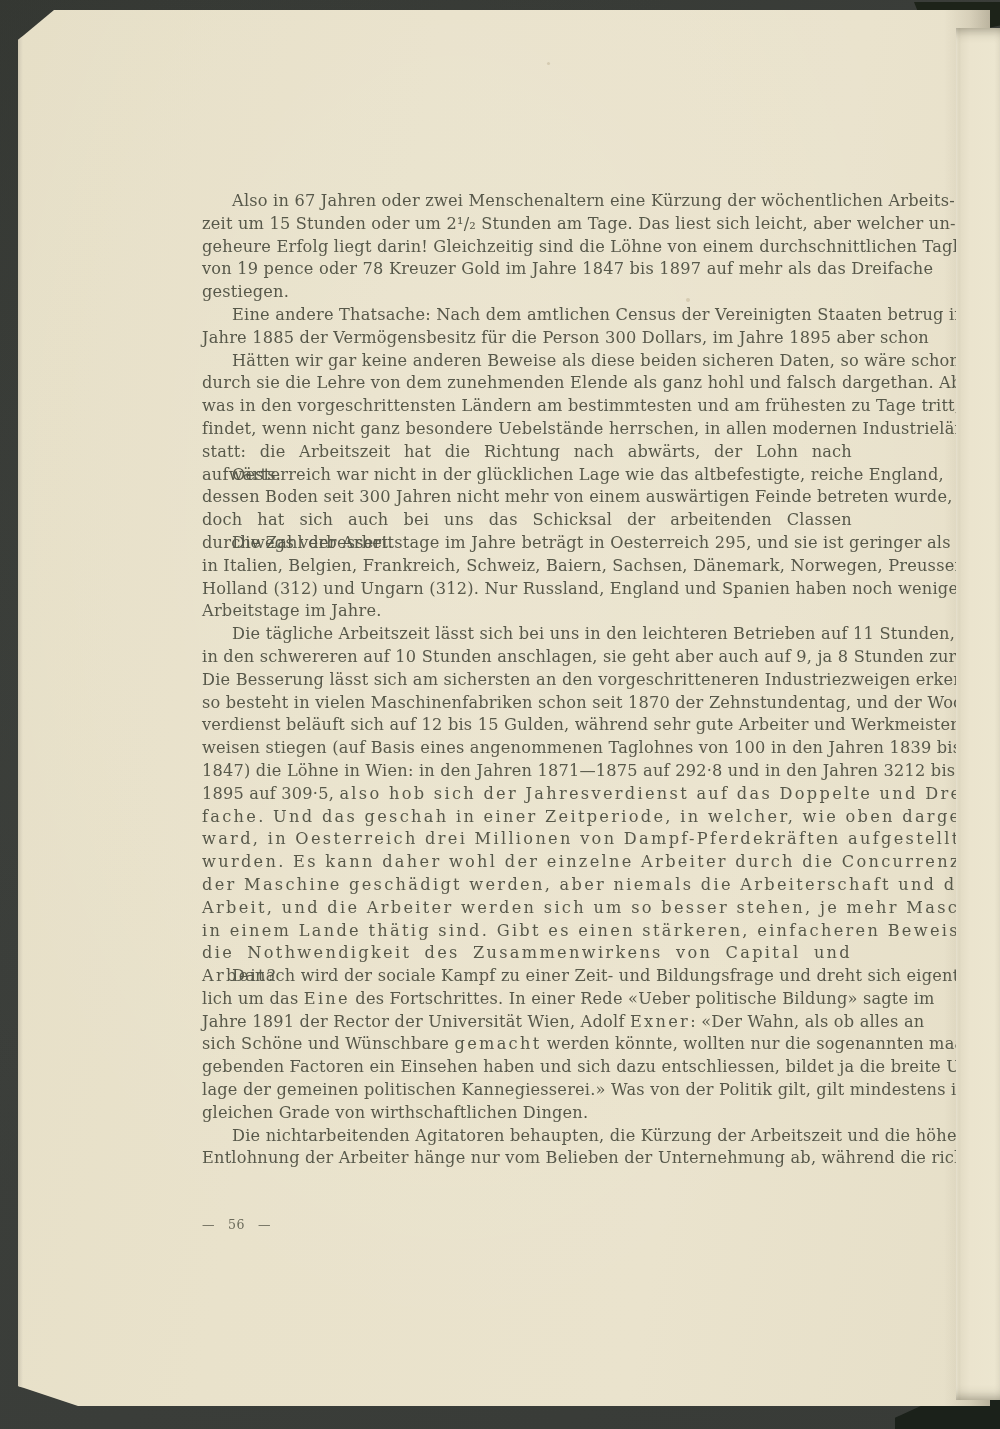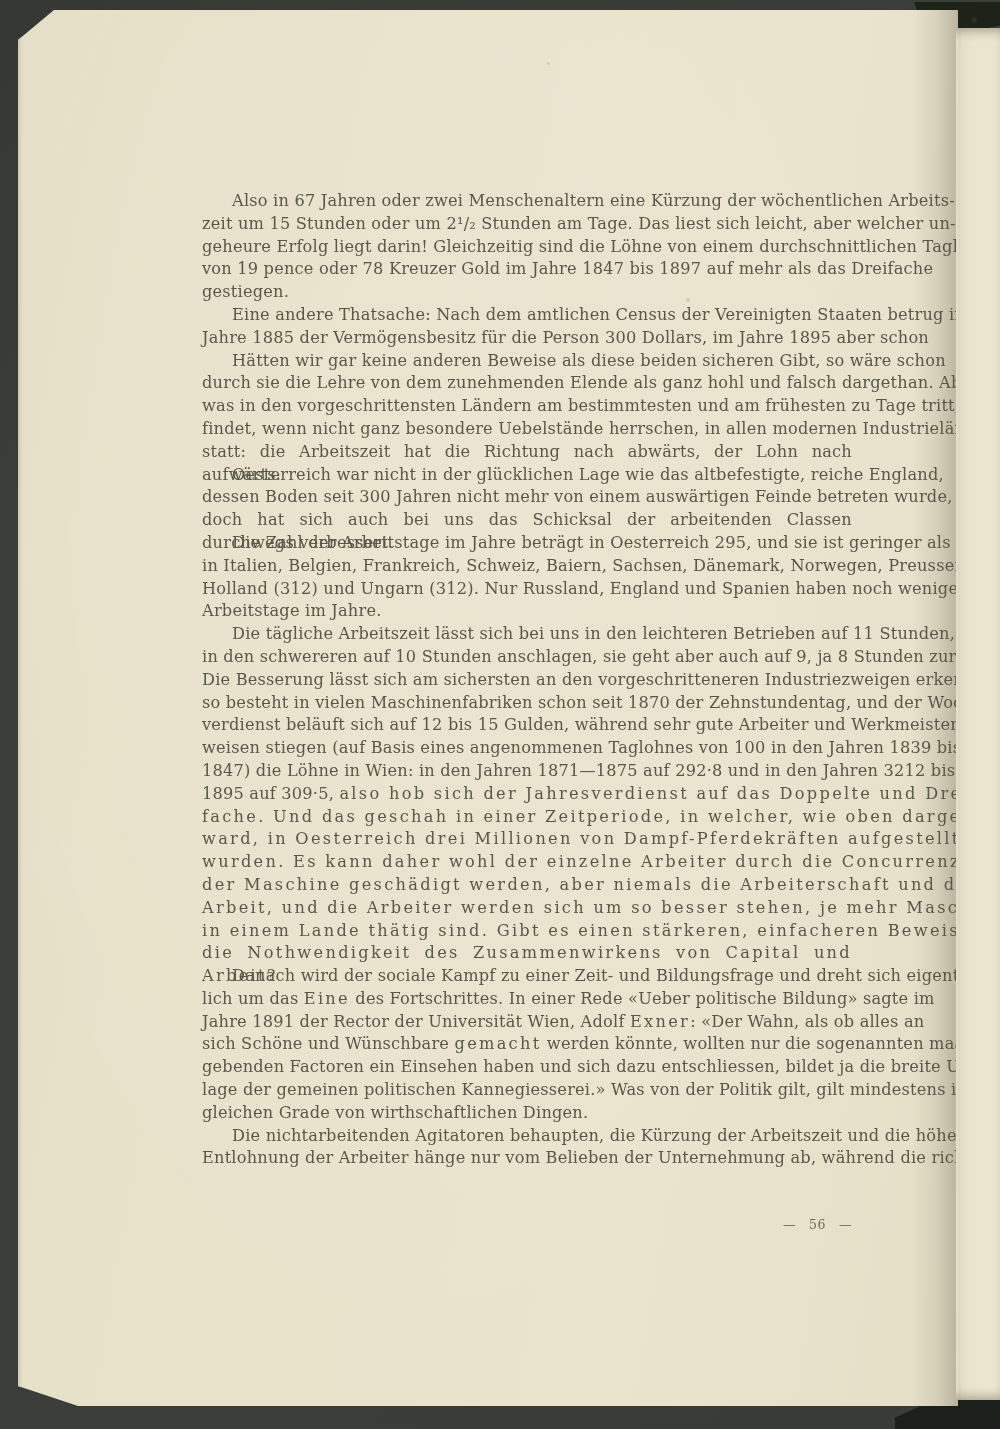--- a/index.html
+++ b/index.html
@@ -32,20 +32,21 @@
     background:#1b211a;
   }
   
   #book-page{
     position:absolute;
     left:18px; top:10px; width:940px; height:1396px;
     background:
       radial-gradient(ellipse at 45% 35%, rgba(255,255,255,.10), rgba(0,0,0,0) 70%),
       linear-gradient(100deg,#e6dfc7 0%, #e9e2cb 35%, #eae3cd 70%, #e6dfc8 100%);
     clip-path:polygon(0 30px, 36px 0, 100% 0, 100% 100%, 60px 100%, 0 calc(100% - 20px));
+    padding-left:32px;
   }
   
   #book-page .left-edge{
     position:absolute; left:0; top:24px; bottom:14px; width:5px;
     background:linear-gradient(to right,#cfc8b2,#ded7c1 60%, rgba(222,215,193,0));
   }
   
   #book-page .gutter-shade{
     position:absolute; right:0; top:0; bottom:0; width:46px;
     background:linear-gradient(to right, rgba(90,80,58,0) 0%, rgba(90,80,58,.12) 55%, rgba(70,62,44,.28) 100%);
@@ -73,21 +74,21 @@
     line-height:22.8px; height:22.8px;
     text-align:justify; text-align-last:justify;
     white-space:nowrap; overflow:visible;
   }
   .line.last{ text-align-last:left; white-space:normal; }
   .line.first{ text-indent:30px; }
   .sp{ letter-spacing:2.3px; }
 
   #page-footer{
     position:absolute; left:184px; top:1207px; width:650px;
-    text-align:right; color:#6b6a5a; font-size:12.5px;
+    text-align:left; color:#6b6a5a; font-size:12.5px;
     letter-spacing:.5px;
   }
   #page-footer .num{ margin:0 13px; }
 </style>
 </head>
 <body>
 
 <div id="scan">
 
   <div class="cover top-right"></div>
@@ -107,21 +108,21 @@
           <div class="line"><span>zeit um 15 Stunden oder um 2¹/₂ Stunden am Tage.  Das liest sich leicht, aber welcher un-</span></div>
           <div class="line"><span>geheure Erfolg liegt darin!  Gleichzeitig sind die Löhne von einem durchschnittlichen Taglohne</span></div>
           <div class="line"><span>von 19 pence oder 78 Kreuzer Gold im Jahre 1847 bis 1897 auf mehr als das Dreifache</span></div>
           <div class="line last"><span>gestiegen.</span></div>
         </div>
         <div class="para">
           <div class="line first"><span>Eine andere Thatsache: Nach dem amtlichen Census der Vereinigten Staaten betrug im</span></div>
           <div class="line"><span>Jahre 1885 der Vermögensbesitz für die Person 300 Dollars, im Jahre 1895 aber schon</span></div>
         </div>
         <div class="para">
-          <div class="line first"><span>Hätten wir gar keine anderen Beweise als diese beiden sicheren Gibt, so wäre schon</span></div>
+          <div class="line first"><span>Hätten wir gar keine anderen Beweise als diese beiden sicheren Daten, so wäre schon</span></div>
           <div class="line"><span>durch sie die Lehre von dem zunehmenden Elende als ganz hohl und falsch dargethan.  Aber</span></div>
           <div class="line"><span>was in den vorgeschrittensten Ländern am bestimmtesten und am frühesten zu Tage tritt,</span></div>
           <div class="line"><span>findet, wenn nicht ganz besondere Uebelstände herrschen, in allen modernen Industrieländern</span></div>
           <div class="line last"><span>statt: die Arbeitszeit hat die Richtung nach abwärts, der Lohn nach aufwärts.</span></div>
         </div>
         <div class="para">
           <div class="line first"><span>Oesterreich war nicht in der glücklichen Lage wie das altbefestigte, reiche England,</span></div>
           <div class="line"><span>dessen Boden seit 300 Jahren nicht mehr von einem auswärtigen Feinde betreten wurde, und</span></div>
           <div class="line last"><span>doch hat sich auch bei uns das Schicksal der arbeitenden Classen durchwegs verbessert.</span></div>
         </div>

